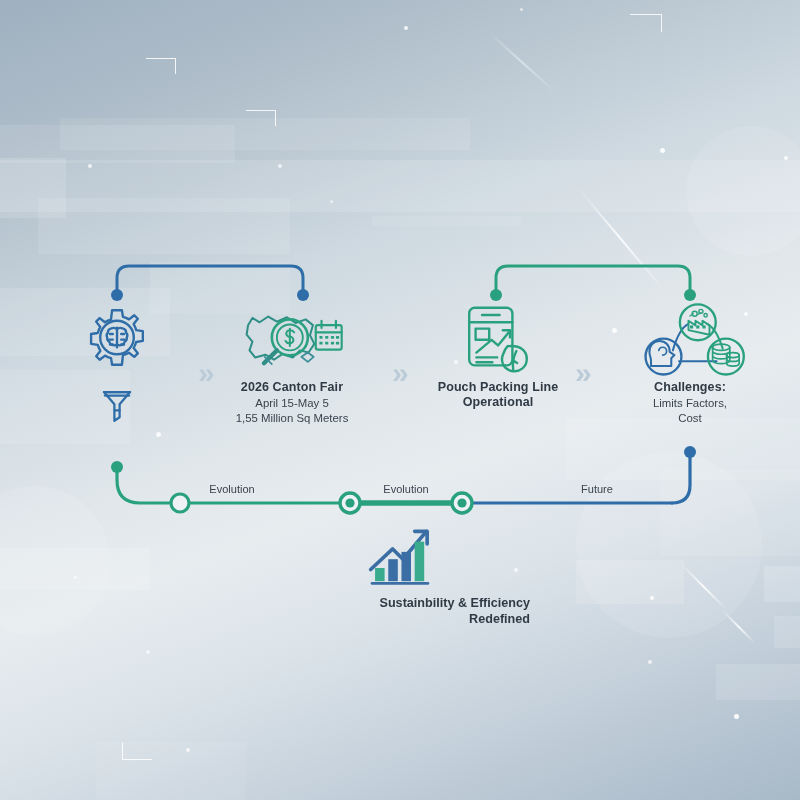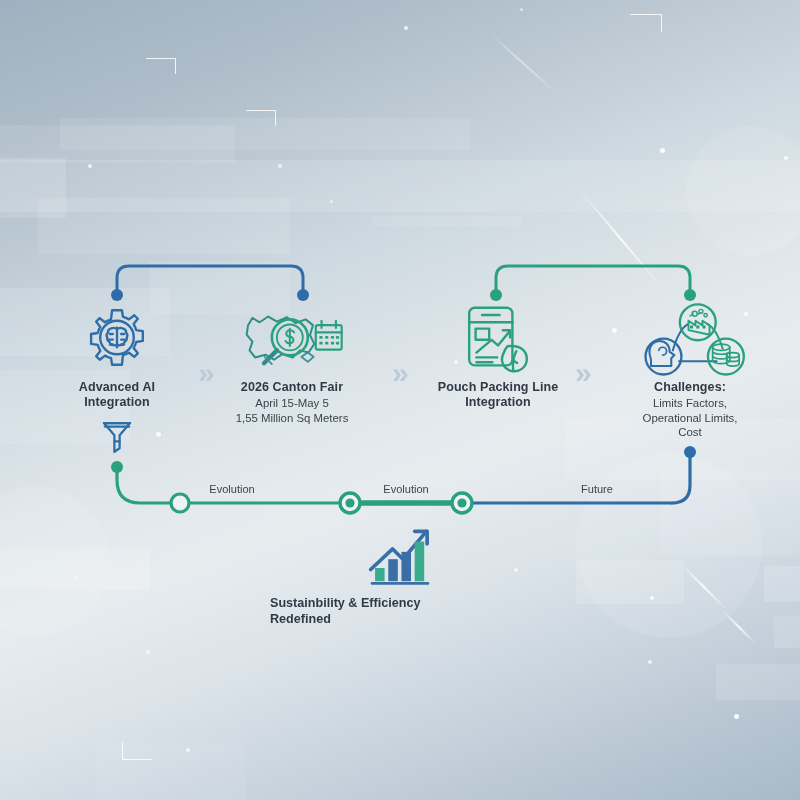--- a/index.html
+++ b/index.html
@@ -82,21 +82,21 @@
     position: absolute;
     font-size: 11px;
     color: #3a444e;
     text-align: center;
     width: 140px;
   }
 
   .bottom-node {
     position: absolute;
     width: 260px;
-    text-align: left;
+    text-align: right;
   }
   .bottom-node .title {
     font-size: 12.6px; font-weight: bold; color: #2f3a45; line-height: 1.25;
     margin-top: 6px;
   }
 </style>
 </head>
 <body>
 
 <div id="stage">
@@ -187,24 +187,20 @@
       <svg width="70" height="70" viewBox="0 0 100 100" fill="none" stroke="#2e6da8" stroke-width="3.4" stroke-linecap="round" stroke-linejoin="round">
         <path d="M50 6 l7 0 1.5 9.5 a36 36 0 0 1 8.6 3.6 l7.6-5.9 5 5 -5.9 7.6 a36 36 0 0 1 3.6 8.6 l9.5 1.5 0 7 0 7 -9.5 1.5 a36 36 0 0 1 -3.6 8.6 l5.9 7.6 -5 5 -7.6-5.9 a36 36 0 0 1 -8.6 3.6 L57 84 l-7 0 -7 0 -1.5-9.5 a36 36 0 0 1 -8.6-3.6 l-7.6 5.9 -5-5 5.9-7.6 a36 36 0 0 1 -3.6-8.6 L13 54 l0-7 0-7 9.5-1.5 a36 36 0 0 1 3.6-8.6 l-5.9-7.6 5-5 7.6 5.9 a36 36 0 0 1 8.6-3.6 L43 6 z"></path>
         <circle cx="50" cy="45" r="24"></circle>
         <path d="M50 31 v28"></path>
         <path d="M50 33 a7 6 0 0 0 -8-1 a6 6 0 0 0 -5 6 a6 6 0 0 0 -1 7 a6 6 0 0 0 3 6 a7 6 0 0 0 11 4"></path>
         <path d="M50 33 a7 6 0 0 1 8-1 a6 6 0 0 1 5 6 a6 6 0 0 1 1 7 a6 6 0 0 1 -3 6 a7 6 0 0 1 -11 4"></path>
         <path d="M44 40 h-4 M44 48 h-5 M44 55 h-4"></path>
         <path d="M56 40 h4 M56 48 h5 M56 55 h4"></path>
       </svg>
     </div>
-    <div class="title">
-      <div>Advanced AI</div>
-      <div>Integration</div>
-    </div>
     <div class="funnel-wrap">
       <svg width="36" height="40" viewBox="0 0 40 46" fill="none" stroke="#2e6da8" stroke-width="2.6" stroke-linecap="round" stroke-linejoin="round">
         <path d="M5 7 h30 l-12 14 v15 l-6 4 v-19 z"></path>
         <path d="M5 7 h30"></path>
         <path d="M6 11 h28"></path>
         <path d="M17 28 h6"></path>
       </svg>
     </div>
   </div>
 
@@ -262,21 +258,21 @@
         <path d="M23 62 L42 46 L50 53 L64 36"></path>
         <path d="M56 34 h9 v9"></path>
         <path d="M23 68 h26 M23 74 h20"></path>
         <path d="M62 54 c16-2 24 6 24 16 c0 10 -9 17 -19 15 c-10-2 -14-12 -11-20 c2-6 4-9 6-11 z"></path>
         <path d="M73 60 c-4 8 -5 16 -4 23"></path>
         <path d="M69 72 l5 3"></path>
       </svg>
     </div>
     <div class="title">
       <div>Pouch Packing Line</div>
-      <div>Integration</div>
+      <div>Operational</div>
     </div>
   </div>
 
   <div class="chev" style="left:575px;top:358px;">»</div>
 
   <div class="node" style="left:595px;top:302px;">
     <div class="icon-wrap">
       <svg width="110" height="78" viewBox="0 0 140 100" fill="none" stroke-linecap="round" stroke-linejoin="round">
 
         <path d="M48 62 Q56 34 68 28" stroke="#2e6da8" stroke-width="2.6" fill="none"></path>
@@ -309,21 +305,20 @@
           <path d="M117 68 v5 a8 3.2 0 0 0 16 0 v-5"></path>
           <path d="M117 74 v5 a8 3.2 0 0 0 16 0 v-5"></path>
         </g>
       </svg>
     </div>
     <div class="title">
       <div>Challenges:</div>
     </div>
     <div class="sub">
       <div>Limits Factors,</div>
-      <div>Operational Limits,</div>
       <div>Cost</div>
     </div>
   </div>
 
   <div class="tl-label" style="left:162px;top:483px;">Evolution</div>
   <div class="tl-label" style="left:336px;top:483px;">Evolution</div>
   <div class="tl-label" style="left:527px;top:483px;">Future</div>
 
   <div class="bottom-node" style="left:270px;top:524px;">
     <div style="display:flex;justify-content:center;">

